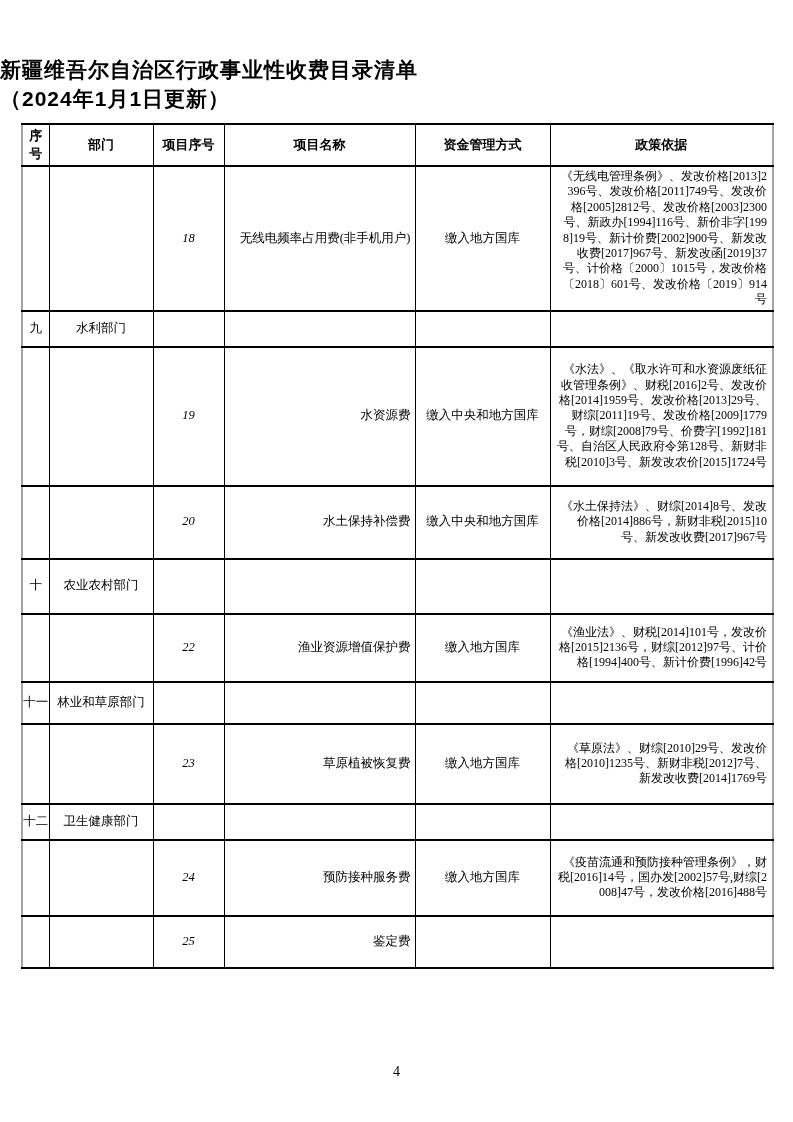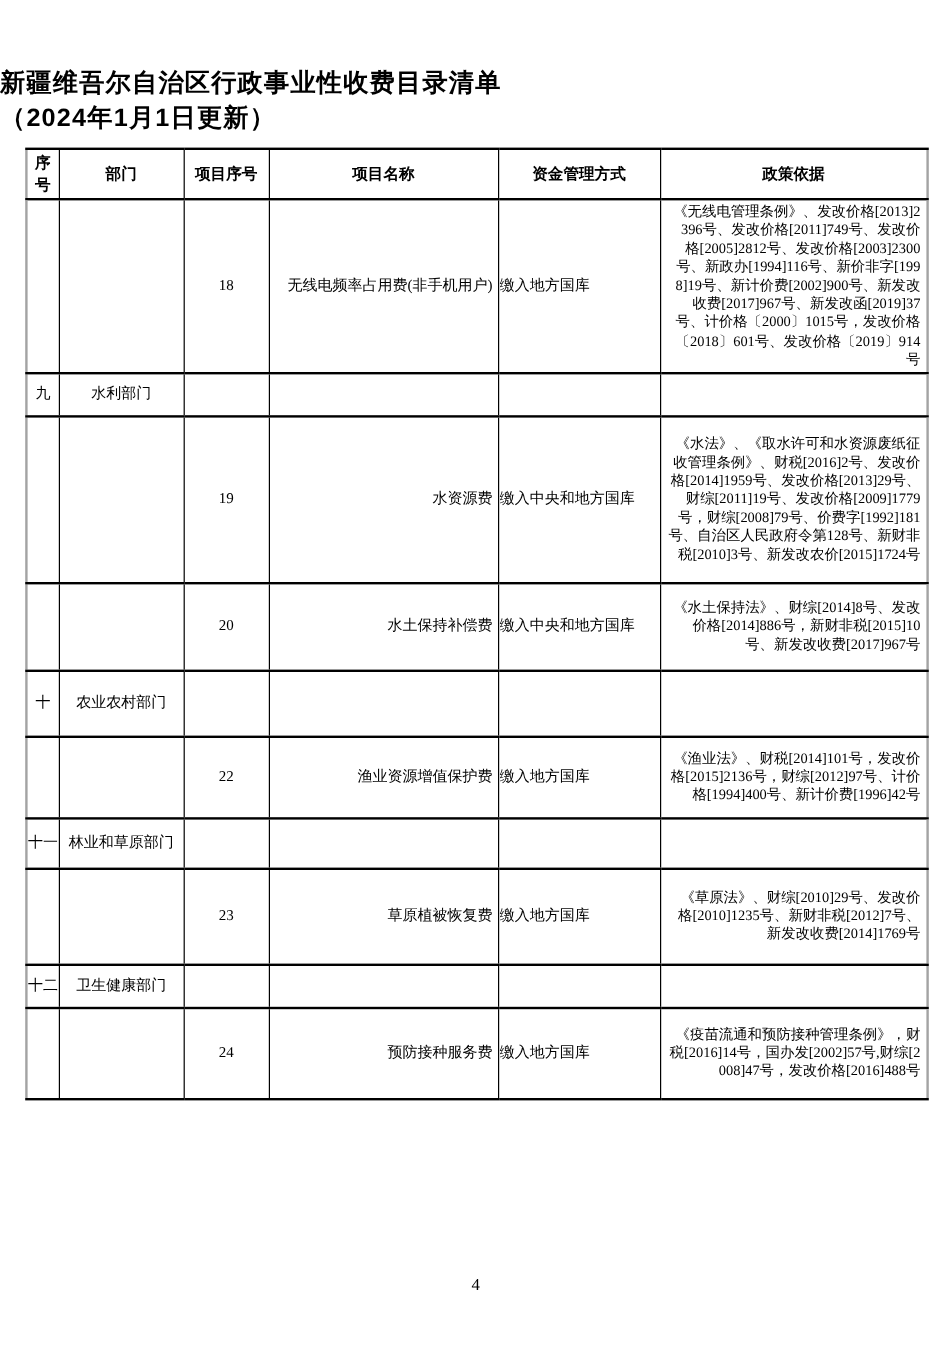--- a/index.html
+++ b/index.html
@@ -32,23 +32,23 @@
     overflow:hidden;
   }
   .fee-table th {
     font-family:"Liberation Sans","DejaVu Sans",sans-serif;
     font-weight:bold; font-size:13px;
     text-align:center; padding:2px 1px;
   }
   .fee-table td { font-size:12.5px; line-height:15.5px; }
   td.c-seq   { text-align:center; padding:1px 0; }
   td.c-dept  { text-align:center;margin-top:16px; }
-  td.c-itemno{ text-align:center; }
+  td.c-itemno{ text-align:center;font-style:italic; }
   td.c-name  { text-align:right; padding-left:6px; padding-right:4px; }
-  td.c-fund  { padding:17px 1px; }
+  td.c-fund  { text-align:center; padding:17px 1px; }
   td.c-policy{
     text-align:right; padding:2px 5px;
     word-break:break-all; line-height:15.4px; font-size:12px;
   }
   .page-number {
     position:absolute; top:1064px; left:0; width:793px;
     text-align:center; font-size:14px;
   }
 </style>
 </head>
@@ -152,16 +152,24 @@
       <td class="c-policy"></td>
     </tr>
     <tr style="height:76px">
       <td class="c-seq"></td>
       <td class="c-dept"></td>
       <td class="c-itemno">24</td>
       <td class="c-name">预防接种服务费</td>
       <td class="c-fund">缴入地方国库</td>
       <td class="c-policy">《疫苗流通和预防接种管理条例》，财税[2016]14号，国办发[2002]57号,财综[2008]47号，发改价格[2016]488号</td>
     </tr>
+    <tr style="height:52px">
+      <td class="c-seq"></td>
+      <td class="c-dept"></td>
+      <td class="c-itemno">25</td>
+      <td class="c-name">鉴定费</td>
+      <td class="c-fund"></td>
+      <td class="c-policy"></td>
+    </tr>
   </tbody>
 </table>
 
 <div class="page-number">4</div>
 
 </body></html>

